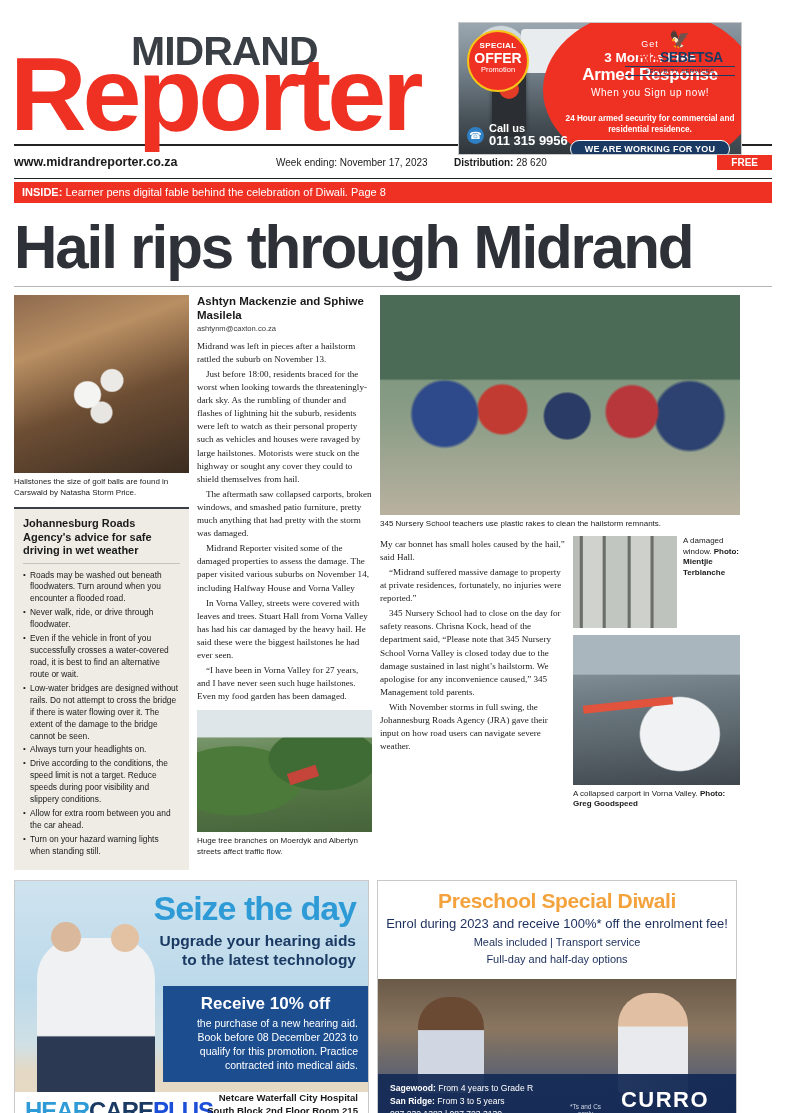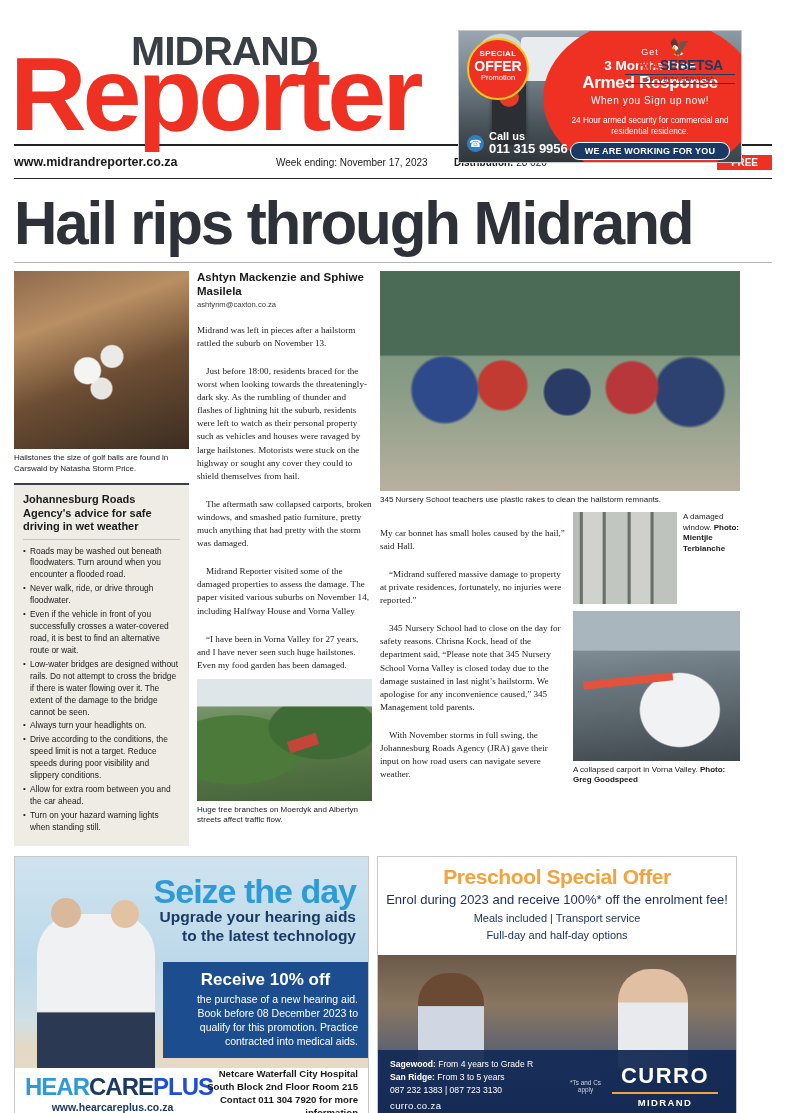--- a/index.html
+++ b/index.html
@@ -26,21 +26,21 @@
   .logo-reporter {
     position: absolute; left: 0; top: 28px;
     font-family: "Liberation Sans", sans-serif;
     font-weight: bold; font-size: 104px; line-height: 0.86;
     color: #ef3124; letter-spacing: -4px;
     transform: scaleX(1.02);
   }
 
   
   .top-ad {
-    position: absolute; right: 30px; top: 30px;
+    position: absolute; right: 30px; top: 22px;
     width: 284px; height: 133px;
     border: 1px solid #c9c9c9; overflow: hidden;
     background: linear-gradient(180deg,#8d9aa5 0%, #5e6b74 45%, #3b454c 100%);
   }
   .ad-photo-left {
     position: absolute; left: 0; top: 0; width: 140px; height: 133px;
     background:
       radial-gradient(circle at 30% 22%, #cfd8dd 0 18%, rgba(0,0,0,0) 19%),
       linear-gradient(180deg,#9aa7b0 0%, #7b8892 30%, #4a545b 70%, #2d3439 100%);
   }
@@ -71,21 +71,21 @@
     background: #ef3124; border-radius: 50%;
   }
   .ad-blob-inner {
     position: absolute; left: 96px; top: 16px; width: 190px;
     text-align: center; color: #fff;
   }
   .ad-get { font-size: 9px; letter-spacing: 1px; }
   .ad-3m { font-size: 13.5px; font-weight: bold; margin-top: 1px; }
   .ad-armed { font-size: 17px; font-weight: bold; letter-spacing: -.3px; }
   .ad-when { font-size: 10px; letter-spacing: .6px; margin-top: 2px; }
-  .ad-24h { font-size: 8.2px; font-weight: normal; margin-top: 9px; line-height: 1.35; }
+  .ad-24h { font-size: 8.2px; font-weight: bold; margin-top: 15px; line-height: 1.35; }
   .ad-cta {
     margin: 5px auto 0; width: 160px; padding: 3px 0;
     background: #1b3a63; border: 1.5px solid #fff; border-radius: 11px;
     font-size: 9px; font-weight: bold; letter-spacing: .2px;
   }
   .ad-info { font-size: 8px; margin-top: 4px; }
   .ad-info b { font-size: 9px; }
   .ad-callus {
     position: absolute; left: 8px; bottom: 6px; color: #fff;
     display: flex; align-items: center; gap: 5px;
@@ -172,21 +172,21 @@
     content: "\2022"; position: absolute; left: 0; top: -1px; font-size: 8px;
   }
 
   
   .byline { font-size: 11.5px; font-weight: bold; color: #1a1a1a; line-height: 1.2; }
   .byline-mail { font-size: 7.6px; color: #3a3a3a; margin-top: 1px; }
   .body-txt {
     font-family: "Liberation Serif", serif;
     font-size: 9.1px; line-height: 1.44; color: #1a1a1a; text-align: left;
   }
-  .body-txt p { margin-top: 15px; }
+  .body-txt p { margin-top: 2px; }
   .body-txt p.ind { text-indent: 9px; }
   .col-b .body-txt { margin-top: 9px; }
 
   .ph-trees {
     height: 122px; margin-top: 7px;
     background:
       linear-gradient(180deg,#dfe6e9 0 22%, rgba(0,0,0,0) 23%),
       radial-gradient(ellipse at 72% 40%, #3f6b34 0 30%, rgba(0,0,0,0) 31%),
       radial-gradient(ellipse at 22% 58%, #4b7a3a 0 34%, rgba(0,0,0,0) 35%),
       linear-gradient(175deg,#91a98a 0%, #5c7f4a 45%, #46633a 100%);
@@ -246,21 +246,21 @@
   }
   .hc-couple::before {
     content:""; position:absolute; left: 14px; top: -16px; width: 30px; height: 30px;
     border-radius: 50%; background: #d9b89c;
   }
   .hc-couple::after {
     content:""; position:absolute; right: 16px; top: -14px; width: 28px; height: 28px;
     border-radius: 50%; background: #e3c2a4;
   }
   .hc-title {
-    position: absolute; right: 12px; top: 15px;
+    position: absolute; right: 12px; top: 8px;
     font-size: 34px; font-weight: bold; color: #2e9bd6; letter-spacing: -1px;
   }
   .hc-sub {
     position: absolute; right: 12px; top: 50px; text-align: right;
     font-size: 15.5px; font-weight: bold; color: #1b3a63; line-height: 1.25;
   }
   .hc-box {
     position: absolute; right: 0; top: 105px; width: 205px;
     background: #1b4d8f; color: #fff; padding: 8px 10px 10px; text-align: right;
   }
@@ -364,20 +364,24 @@
       </div>
     </div>
   </div>
 
   <div class="rule-thick"></div>
   <div class="infobar">
     <div class="ib-url">www.midrandreporter.co.za</div>
     <div class="ib-week">Week ending: November 17, 2023</div>
     <div class="ib-dist"><b>Distribution:</b> <span>28 620</span></div>
     <div class="ib-free">FREE</div>
+  </div>
+  <div class="insidebar">
+    <b>INSIDE:</b>
+    <span>Learner pens digital fable behind the celebration of Diwali. Page 8</span>
   </div>
 
   <div class="headline">Hail rips through Midrand</div>
   <div class="rule-under-headline"></div>
 
   <div class="main">
 
     <div class="col-a">
       <div class="ph ph-hail"></div>
       <div class="cap">Hailstones the size of golf balls are found in Carswald by Natasha Storm Price.</div>
@@ -398,20 +402,21 @@
     </div>
 
     <div class="col-b">
       <div class="byline">Ashtyn Mackenzie and Sphiwe Masilela</div>
       <div class="byline-mail">ashtynm@caxton.co.za</div>
       <div class="body-txt" style="margin-top:7px;">
         <p>Midrand was left in pieces after a hailstorm rattled the suburb on November 13.</p>
         <p class="ind">Just before 18:00, residents braced for the worst when looking towards the threateningly-dark sky. As the rumbling of thunder and flashes of lightning hit the suburb, residents were left to watch as their personal property such as vehicles and houses were ravaged by large hailstones. Motorists were stuck on the highway or sought any cover they could to shield themselves from hail.</p>
         <p class="ind">The aftermath saw collapsed carports, broken windows, and smashed patio furniture, pretty much anything that had pretty with the storm was damaged.</p>
         <p class="ind">Midrand Reporter visited some of the damaged properties to assess the damage. The paper visited various suburbs on November 14, including Halfway House and Vorna Valley</p>
+        <p class="ind">In Vorna Valley, streets were covered with leaves and trees. Stuart Hall from Vorna Valley has had his car damaged by the heavy hail. He said these were the biggest hailstones he had ever seen.</p>
         <p class="ind">“I have been in Vorna Valley for 27 years, and I have never seen such huge hailstones. Even my food garden has been damaged.</p>
       </div>
       <div class="ph ph-trees"></div>
       <div class="cap">Huge tree branches on Moerdyk and Albertyn streets affect traffic flow.</div>
     </div>
 
     <div class="col-c">
       <div class="ph ph-teachers"></div>
       <div class="cap">345 Nursery School teachers use plastic rakes to clean the hailstorm remnants.</div>
 
@@ -465,21 +470,21 @@
         </div>
         <div class="hc-contact">
           <div>Netcare Waterfall City Hospital</div>
           <div>South Block 2nd Floor Room 215</div>
           <div>Contact 011 304 7920 for more information</div>
         </div>
       </div>
     </div>
 
     <div class="curro-ad">
-      <div class="cu-title">Preschool Special Offer</div>
+      <div class="cu-title">Preschool Special Diwali</div>
       <div class="cu-l1">Enrol during 2023 and receive 100%* off the enrolment fee!</div>
       <div class="cu-l2">Meals included | Transport service</div>
       <div class="cu-l2">Full-day and half-day options</div>
       <div class="cu-photo">
         <div class="cu-kid1"></div>
         <div class="cu-kid2"></div>
         <div class="cu-band">
           <div class="cu-details">
             <div><b>Sagewood:</b><span> From 4 years to Grade R</span></div>
             <div><b>San Ridge:</b><span> From 3 to 5 years</span></div>

